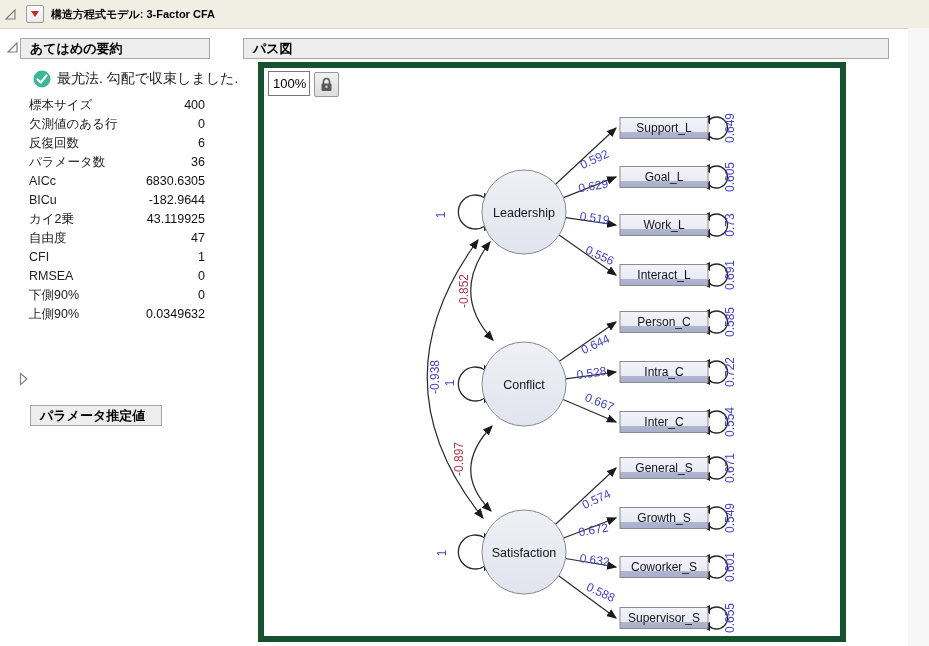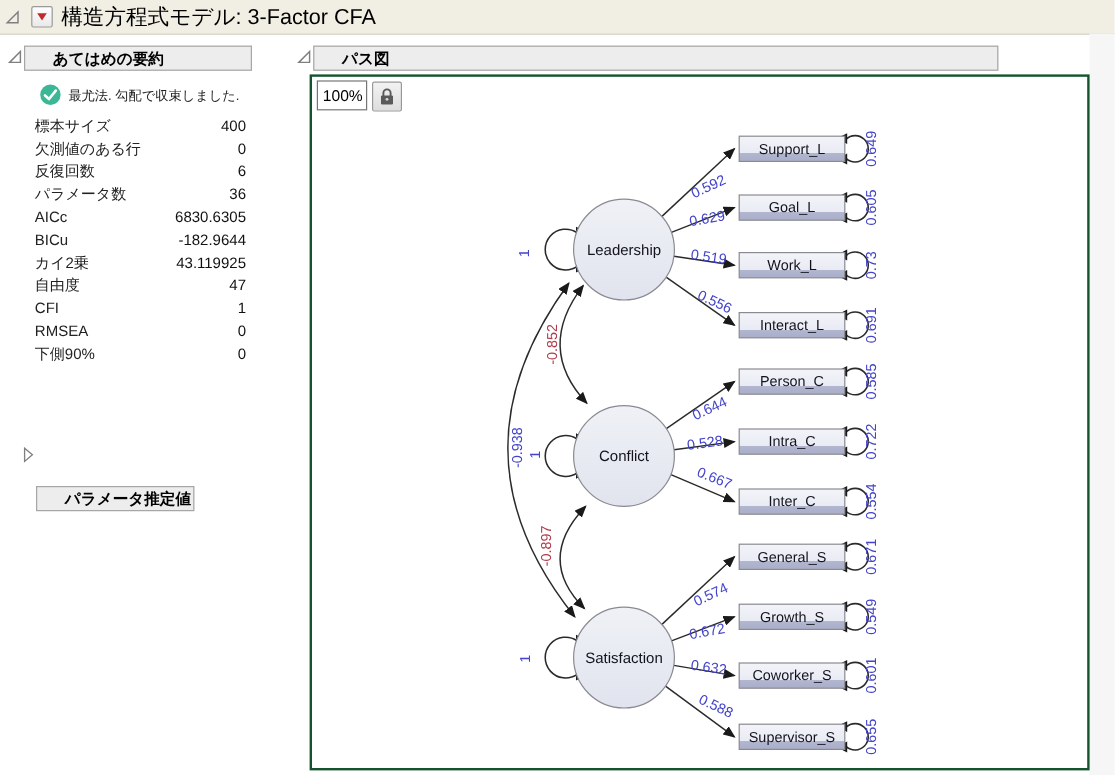--- a/index.html
+++ b/index.html
@@ -6,37 +6,37 @@
   #app{position:relative;width:929px;height:646px;background:#ffffff;overflow:hidden;
        font-family:"Liberation Sans","DejaVu Sans",sans-serif;color:#111;}
   
   .titlebar{position:absolute;left:0;top:0;width:929px;height:28px;background:#f1eee4;
             border-bottom:1px solid #d6d3c9;display:flex;align-items:center;}
   .titlebar .disc{margin-left:4px;}
   .menu-btn{width:16px;height:16px;margin-left:9px;background:linear-gradient(#ffffff,#e9e9e9);
             border:1px solid #9a9a9a;border-radius:2px;display:flex;align-items:center;justify-content:center;}
   .menu-btn .tri{width:0;height:0;border-left:4px solid transparent;border-right:4px solid transparent;
                  border-top:6px solid #c02a2a;}
-  .title-text{font-size:18px;font-weight:normal;margin-left:7px;color:#000;}
+  .title-text{font-size:11px;font-weight:bold;margin-left:7px;color:#000;}
   
   .hdr{position:absolute;background:#ededed;border:1px solid #a6a6a6;font-weight:bold;font-size:13px;
-       line-height:19px;padding-left:23px;box-sizing:border-box;color:#000;}
+       line-height:19px;padding-left:9px;box-sizing:border-box;color:#000;}
   .disc{display:block;}
   .disc-abs{position:absolute;}
   
   .status-row{position:absolute;left:33px;top:70px;display:flex;align-items:center;}
-  .status-text{font-size:11px;margin-left:6px;color:#222;}
+  .status-text{font-size:14px;margin-left:6px;color:#222;}
   
   #fit-table{position:absolute;left:29px;top:96px;width:176px;}
   .frow{display:flex;justify-content:space-between;height:19px;line-height:19px;font-size:12.5px;gap:12px;}
   .frow .lab{color:#222;}
   .frow .val{color:#111;}
   
-  #canvas{position:absolute;left:258px;top:62px;width:650px;height:580px;background:#fff;
-          border:2px solid #14532d;box-sizing:border-box;}
+  #canvas{position:absolute;left:258px;top:62px;width:588px;height:580px;background:#fff;
+          border:6px solid #14532d;box-sizing:border-box;}
   #rightstrip{position:absolute;left:908px;top:28px;width:21px;height:618px;background:#f6f6f6;}
   .zoombox{position:absolute;left:4px;top:3px;width:42px;height:25px;border:1px solid #767676;
            background:#fff;font-size:13px;line-height:23px;padding-left:4px;box-sizing:border-box;color:#000;}
   .lockbtn{position:absolute;left:50px;top:4px;width:23px;height:23px;background:linear-gradient(#f2f2f2,#dedede);
            border:1px solid #989898;border-radius:2px;display:flex;align-items:center;justify-content:center;}
   svg text{font-family:"Liberation Sans","DejaVu Sans",sans-serif;}
 </style>
 </head>
 <body>
 
@@ -105,31 +105,35 @@
         <span class="val">1</span>
       </div>
       <div class="frow">
         <span class="lab">RMSEA</span>
         <span class="val">0</span>
       </div>
       <div class="frow">
         <span class="lab">下側90%</span>
         <span class="val">0</span>
       </div>
+      <div class="frow">
+        <span class="lab">上側90%</span>
+        <span class="val">0.0349632</span>
+      </div>
     </div>
 
   <svg class="disc-abs" style="left:19px;top:372px;" width="10" height="14">
     <polygon points="1.5,1.5 8,7 1.5,12.5" fill="#ffffff" stroke="#7f7f7f" stroke-width="1.1"></polygon>
   </svg>
   <div class="hdr" style="left:30px;top:368px;width:132px;height:21px;margin-top:37px;">パラメータ推定値</div>
 
   <svg class="disc-abs" style="left:247px;top:41px;" width="13" height="13">
     <polygon points="11,2 11,11 2,11" fill="none" stroke="#7f7f7f" stroke-width="1.2"></polygon>
   </svg>
-  <div class="hdr" style="left:261px;top:38px;width:571px;height:21px;">パス図</div>
+  <div class="hdr" style="left:243px;top:38px;width:646px;height:21px;">パス図</div>
 
   <div id="canvas">
     <div class="zoombox">100%</div>
     <div class="lockbtn">
       <svg width="13" height="15">
         <path d="M 3.5 7 V 4.5 A 3 3 0 0 1 9.5 4.5 V 7" fill="none" stroke="#5a5a5a" stroke-width="1.6"></path>
         <rect x="1.5" y="6.5" width="10" height="7.5" rx="1" fill="#5a5a5a"></rect>
         <circle cx="6.5" cy="9.8" r="1.2" fill="#d8d8d8"></circle>
       </svg>
     </div>

